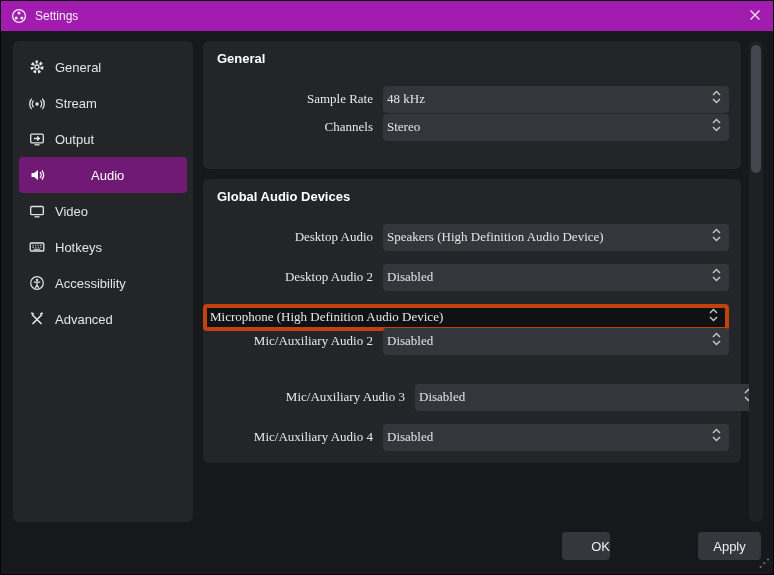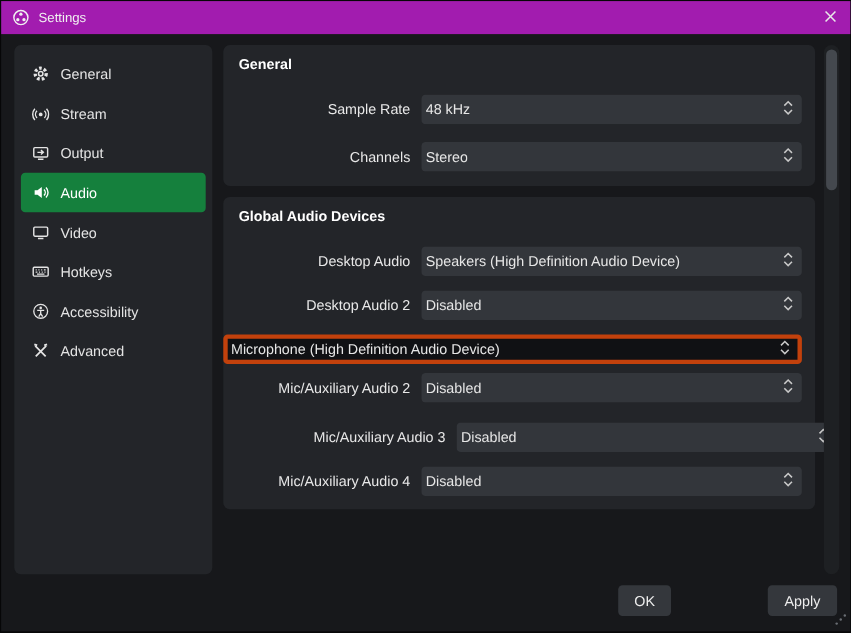--- a/index.html
+++ b/index.html
@@ -16,42 +16,42 @@
   .titlebar .title{margin-left:8px;font-size:12px;color:#f0f0f0;}
   .close-btn{position:absolute;right:4px;top:0;width:32px;height:30px;display:flex;
     align-items:center;justify-content:center;cursor:pointer;}
   
   .sidebar{position:absolute;left:12px;top:40px;width:180px;height:481px;
     background:#232529;border-radius:6px;padding-top:8px;box-sizing:border-box;}
   .side-item{height:36px;margin:0 6px;border-radius:4px;display:flex;align-items:center;
     cursor:pointer;color:#e4e4e4;}
   .side-item .icn{width:16px;height:16px;margin-left:10px;display:flex;align-items:center;justify-content:center;}
   .side-item .lbl{margin-left:10px;}
-  .side-item.selected{background:#15803d;color:#ffffff;}
+  .side-item.selected{background:#701a75;color:#ffffff;gap:36px;}
   
   .panel{position:absolute;background:#232529;border-radius:6px;box-sizing:border-box;}
   #panel-general{left:202px;top:40px;width:538px;height:128px;}
   #panel-global{left:202px;top:178px;width:538px;height:284px;}
   .panel-title{position:absolute;left:14px;top:10px;font-weight:bold;color:#ffffff;font-size:13px;}
-  .row{position:absolute;left:0;width:100%;height:42px;display:flex;align-items:center;}
+  .row{position:absolute;left:0;width:100%;height:42px;display:flex;align-items:center;font-family:Liberation Serif, serif;}
   .row .row-label{width:180px;text-align:right;padding-right:10px;box-sizing:border-box;color:#e8e8e8;}
   .combo{flex:1;margin-right:12px;height:27px;background:#33363b;border-radius:4px;
     display:flex;align-items:center;justify-content:space-between;cursor:pointer;
     padding:0 7px 0 3px;box-sizing:border-box;border:1px solid transparent;color:#e6e6e6;}
   .combo.focused{background:#101114;border:4px solid #c2410c;}
   .combo .val{white-space:nowrap;overflow:hidden;text-overflow:ellipsis;}
   
   .scrollbar-track{position:absolute;left:748px;top:40px;width:14px;height:481px;
     background:#1e2023;border-radius:7px;cursor:pointer;}
   .scrollbar-thumb{position:absolute;left:2px;top:4px;width:10px;height:128px;
     background:#44484e;border-radius:5px;cursor:pointer;}
   
   .btn{position:absolute;top:531px;height:28px;background:#34373c;border:none;border-radius:4px;
     color:#eeeeee;font-size:13px;font-family:inherit;cursor:pointer;padding:0;}
-  #btn-ok{left:561px;width:48px;}
+  #btn-ok{left:561px;width:48px;text-align:right;}
   #btn-cancel{left:617px;width:72px;}
   #btn-apply{left:697px;width:63px;}
   .resize-grip{position:absolute;right:3px;bottom:2px;cursor:nwse-resize;}
 </style>
 </head>
 <body>
 
 <div id="window">
 
   <div class="titlebar">
@@ -168,21 +168,21 @@
       <div class="combo">
         <span class="val">48 kHz</span>
         <span>
           <svg width="9" height="14" viewBox="0 0 9 14">
               <path d="M1 5l3.5-3.5L8 5M1 9l3.5 3.5L8 9" fill="none" stroke="#c8c8c8" stroke-width="1.4"></path>
             </svg>
         </span>
       </div>
     </div>
 
-    <div class="row" style="top:80px;">
+    <div class="row" style="top:65px;">
       <span class="row-label">Channels</span>
       <div class="combo">
         <span class="val">Stereo</span>
         <span>
           <svg width="9" height="14" viewBox="0 0 9 14">
               <path d="M1 5l3.5-3.5L8 5M1 9l3.5 3.5L8 9" fill="none" stroke="#c8c8c8" stroke-width="1.4"></path>
             </svg>
         </span>
       </div>
     </div>
@@ -219,21 +219,21 @@
       <div class="combo focused">
         <span class="val">Microphone (High Definition Audio Device)</span>
         <span>
           <svg width="9" height="14" viewBox="0 0 9 14">
               <path d="M1 5l3.5-3.5L8 5M1 9l3.5 3.5L8 9" fill="none" stroke="#c8c8c8" stroke-width="1.4"></path>
             </svg>
         </span>
       </div>
     </div>
 
-    <div class="row" style="top:152px;">
+    <div class="row" style="top:141px;">
       <span class="row-label">Mic/Auxiliary Audio 2</span>
       <div class="combo">
         <span class="val">Disabled</span>
         <span>
           <svg width="9" height="14" viewBox="0 0 9 14">
               <path d="M1 5l3.5-3.5L8 5M1 9l3.5 3.5L8 9" fill="none" stroke="#c8c8c8" stroke-width="1.4"></path>
             </svg>
         </span>
       </div>
     </div>

